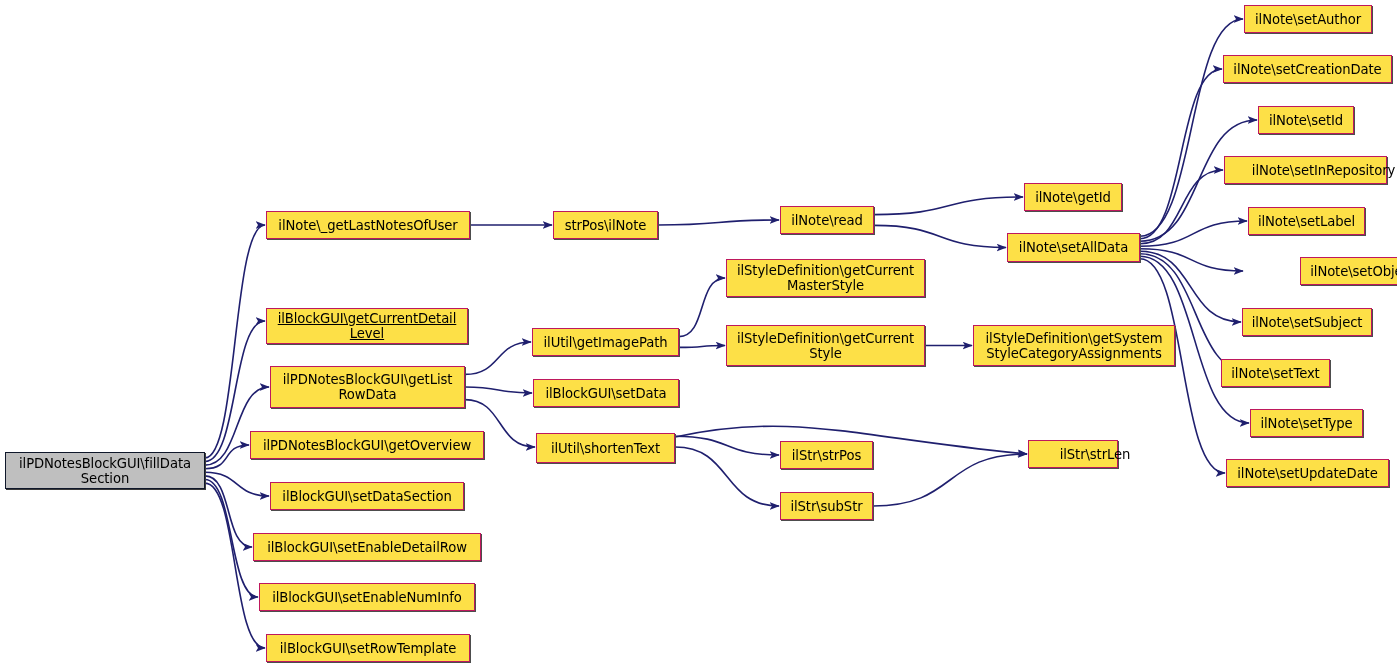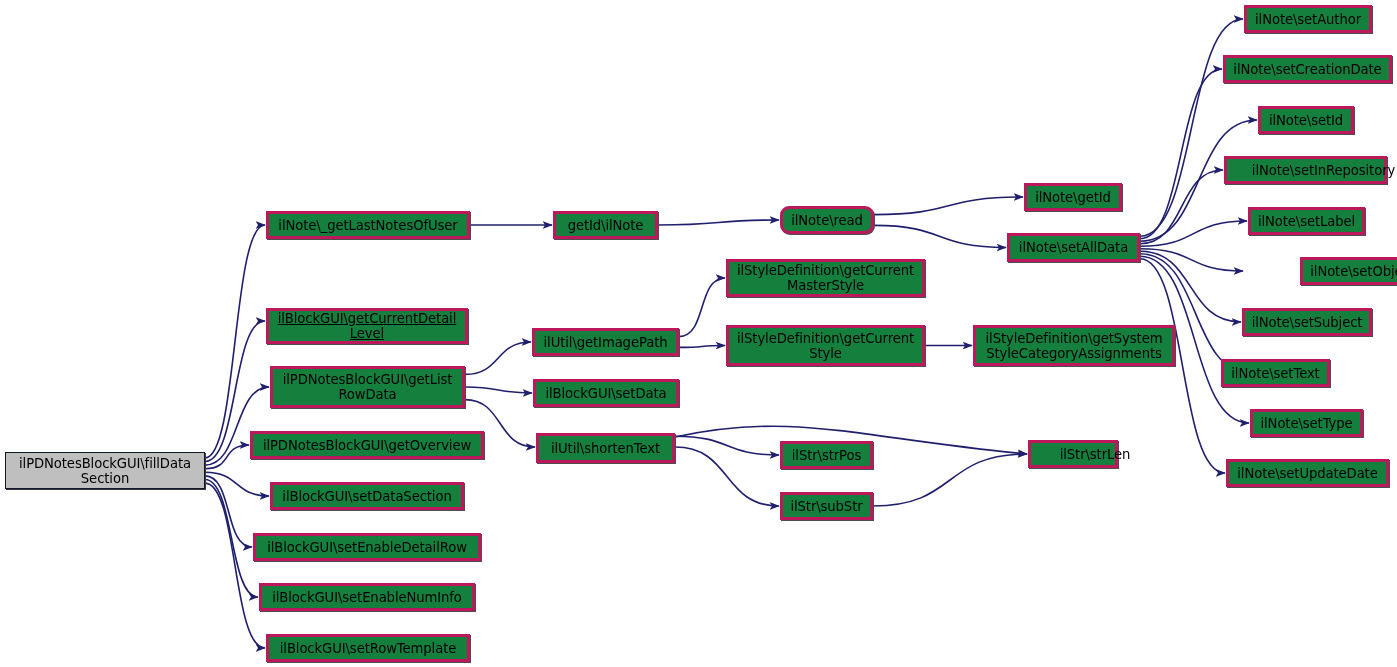--- a/index.html
+++ b/index.html
@@ -20,22 +20,22 @@
     position: absolute;
     left: 0;
     top: 0;
     width: 1397px;
     height: 667px;
     pointer-events: none;
   }
   .node {
     position: absolute;
     box-sizing: border-box;
-    border: 3px solid #be185d;
-    background: #15803d;
+    border: 1px solid #be185d;
+    background: #fde047;
     color: #000000;
     display: flex;
     align-items: center;
     justify-content: center;
     text-align: center;
     font-size: 13.2px;
     line-height: 15px;
     letter-spacing: -0.1px;
     white-space: pre-line;
     box-shadow: 1px 1px 0 0 #4d4d4d;
@@ -102,31 +102,31 @@
       <div class="node" style="left: 266px; top: 211px; width: 204px; height: 28px;"><span>ilNote\_getLastNotesOfUser</span></div>
       <div class="node" style="left: 266px; top: 308px; width: 202px; height: 36px; text-decoration: underline;"><span>ilBlockGUI\getCurrentDetail
 Level</span></div>
       <div class="node" style="left: 270px; top: 366px; width: 195px; height: 42px;"><span>ilPDNotesBlockGUI\getList
 RowData</span></div>
       <div class="node" style="left: 250px; top: 431px; width: 234px; height: 28px;"><span>ilPDNotesBlockGUI\getOverview</span></div>
       <div class="node" style="left: 270px; top: 482px; width: 194px; height: 28px;"><span>ilBlockGUI\setDataSection</span></div>
       <div class="node" style="left: 253px; top: 533px; width: 228px; height: 28px;"><span>ilBlockGUI\setEnableDetailRow</span></div>
       <div class="node" style="left: 259px; top: 583px; width: 216px; height: 28px;"><span>ilBlockGUI\setEnableNumInfo</span></div>
       <div class="node" style="left: 266px; top: 634px; width: 204px; height: 28px;"><span>ilBlockGUI\setRowTemplate</span></div>
-      <div class="node" style="left: 553px; top: 211px; width: 105px; height: 28px;"><span>getId\ilNote</span></div>
+      <div class="node" style="left: 553px; top: 211px; width: 105px; height: 28px;"><span>strPos\ilNote</span></div>
       <div class="node" style="left: 532px; top: 328px; width: 147px; height: 28px;"><span>ilUtil\getImagePath</span></div>
       <div class="node" style="left: 533px; top: 379px; width: 146px; height: 28px;"><span>ilBlockGUI\setData</span></div>
       <div class="node" style="left: 536px; top: 433px; width: 139px; height: 30px;"><span>ilUtil\shortenText</span></div>
       <div class="node" style="left: 726px; top: 259px; width: 199px; height: 38px;"><span>ilStyleDefinition\getCurrent
 MasterStyle</span></div>
       <div class="node" style="left: 726px; top: 325px; width: 199px; height: 41px;"><span>ilStyleDefinition\getCurrent
 Style</span></div>
       <div class="node" style="left: 780px; top: 441px; width: 93px; height: 28px;"><span>ilStr\strPos</span></div>
       <div class="node" style="left: 780px; top: 492px; width: 93px; height: 28px;"><span>ilStr\subStr</span></div>
-      <div class="node" style="left: 780px; top: 206px; width: 94px; height: 28px; border-radius: 9px;"><span>ilNote\read</span></div>
+      <div class="node" style="left: 780px; top: 206px; width: 94px; height: 28px;"><span>ilNote\read</span></div>
       <div class="node" style="left: 973px; top: 325px; width: 202px; height: 41px;"><span>ilStyleDefinition\getSystem
 StyleCategoryAssignments</span></div>
       <div class="node" style="left: 1024px; top: 183px; width: 98px; height: 28px;"><span>ilNote\getId</span></div>
       <div class="node" style="left: 1007px; top: 233px; width: 133px; height: 29px;"><span>ilNote\setAllData</span></div>
       <div class="node" style="left: 1028px; top: 440px; width: 90px; height: 28px; padding-left: 44px;"><span>ilStr\strLen</span></div>
       <div class="node" style="left: 1244px; top: 5px; width: 128px; height: 28px;"><span>ilNote\setAuthor</span></div>
       <div class="node" style="left: 1223px; top: 55px; width: 169px; height: 28px;"><span>ilNote\setCreationDate</span></div>
       <div class="node" style="left: 1258px; top: 106px; width: 96px; height: 28px;"><span>ilNote\setId</span></div>
       <div class="node" style="left: 1224px; top: 156px; width: 163px; height: 28px; padding-left: 36px;"><span>ilNote\setInRepository</span></div>
       <div class="node" style="left: 1248px; top: 207px; width: 117px; height: 28px;"><span>ilNote\setLabel</span></div>

